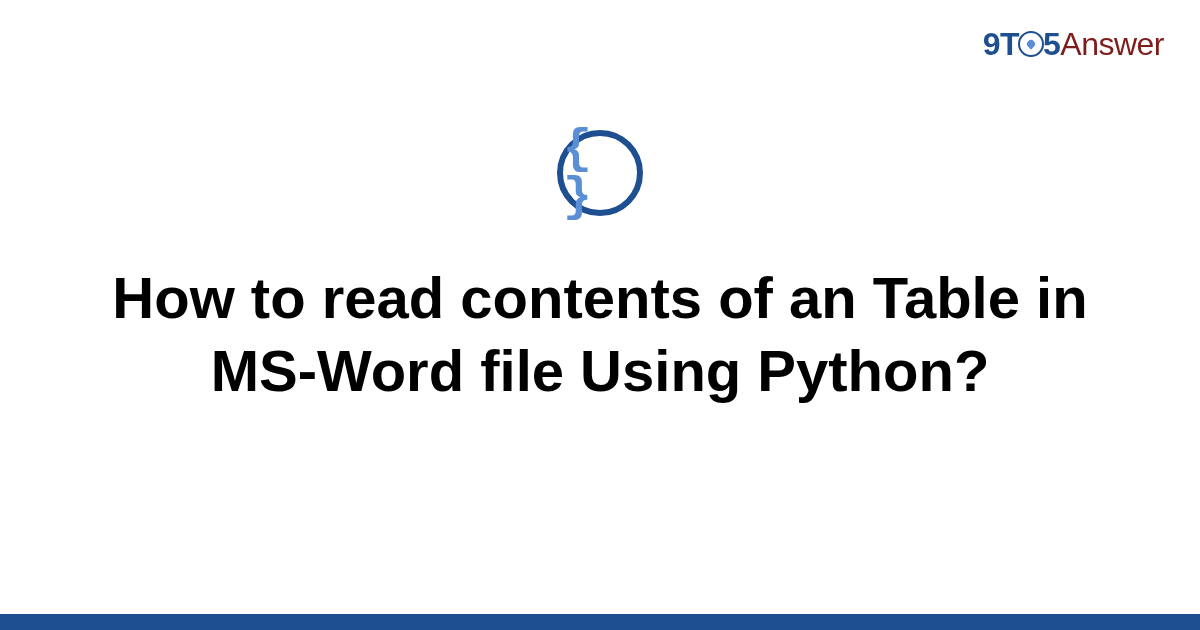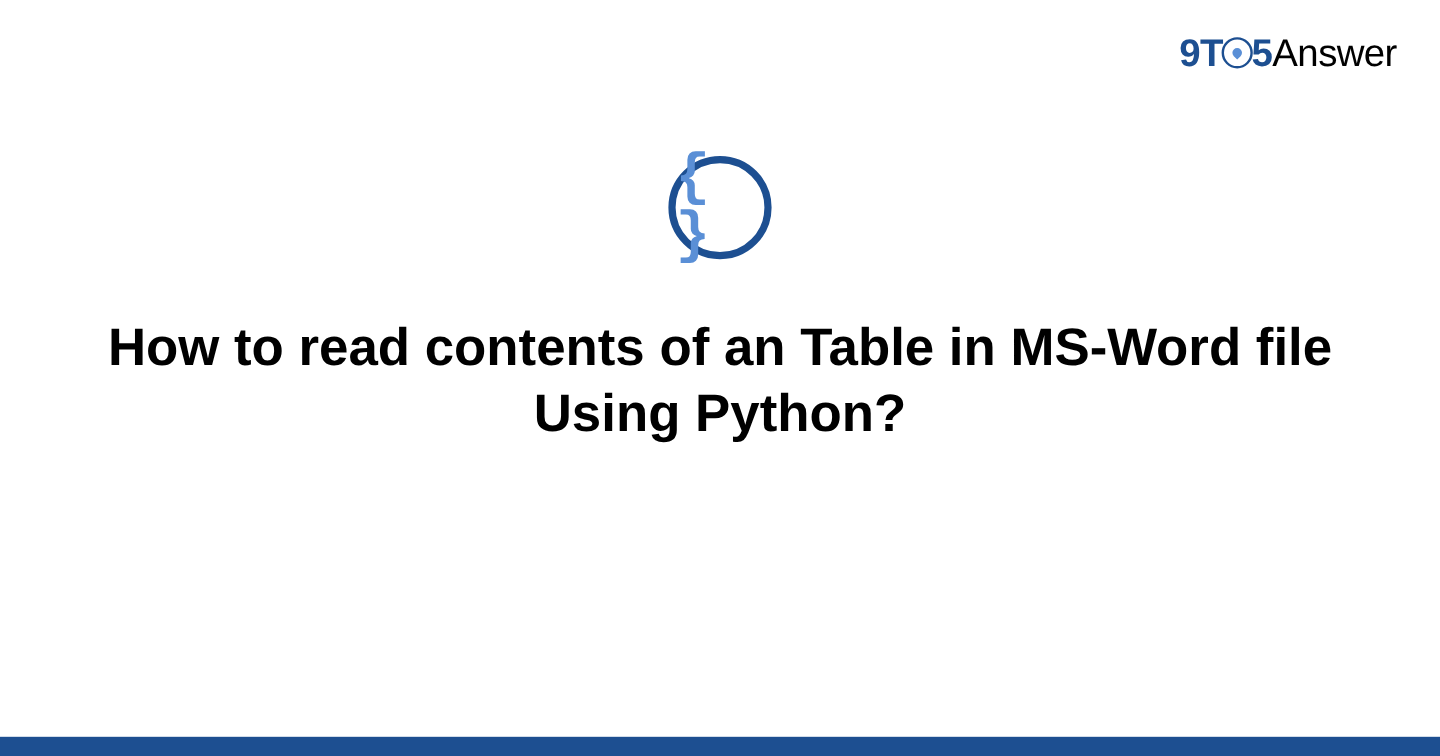--- a/index.html
+++ b/index.html
@@ -20,21 +20,21 @@
       top: 26px;
       right: 36px;
       font-size: 32px;
       font-weight: 600;
       letter-spacing: -0.5px;
     }
     .logo .nine, .logo .t, .logo .five {
       color: #1d4f91;
     }
     .logo .answer {
-      color: #000000;
+      color: #7f1d1d;
       font-weight: 500;
     }
     .logo .o-icon {
       display: inline-block;
       width: 26px;
       height: 26px;
       border: 2.5px solid #1d4f91;
       border-radius: 50%;
       vertical-align: -2px;
       margin: 0 -1px;
@@ -71,21 +71,21 @@
       line-height: 1;
       letter-spacing: -4px;
       font-family: 'Courier New', monospace;
     }
     .title {
       position: absolute;
       top: 262px;
       left: 0;
       width: 100%;
       text-align: center;
-      font-size: 44px;
+      font-size: 58px;
       font-weight: 700;
       color: #000000;
       line-height: 1.25;
       padding: 0 60px;
     }
     .bottom-bar {
       position: absolute;
       bottom: 0;
       left: 0;
       width: 100%;

